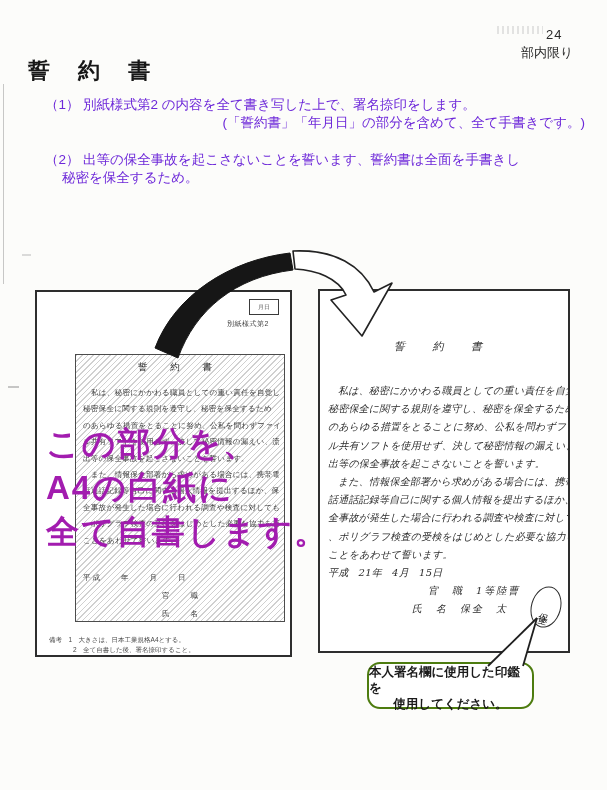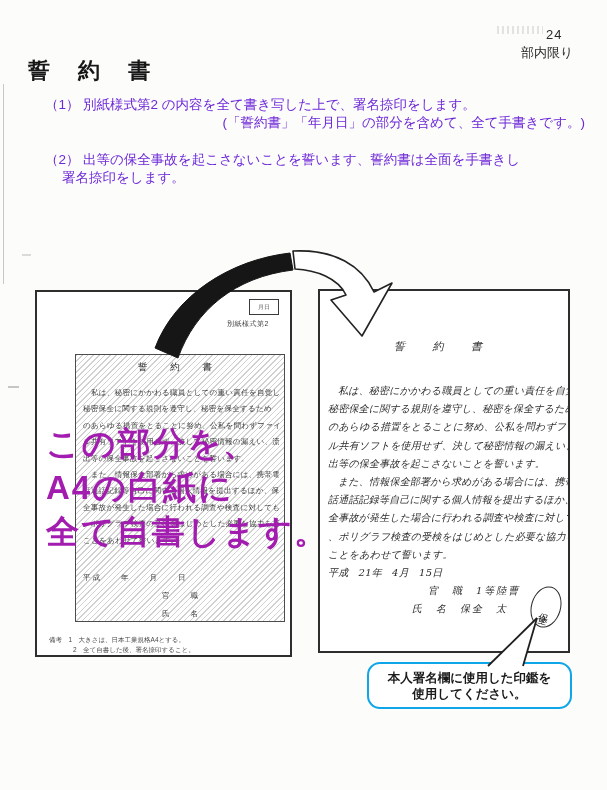--- a/index.html
+++ b/index.html
@@ -54,22 +54,22 @@
   .rd-body .ind { text-indent:10px; }
   .rd-off { margin-left:100px; letter-spacing:2px; }
   .rd-nm { margin-left:84px; letter-spacing:2px; }
 
   .stamp { position:absolute; left:211px; top:295px; width:30px; height:42px; border:1.5px solid #2b2b2b; border-radius:50%;
     transform:rotate(16deg); background:rgba(255,255,255,.88); display:flex; align-items:center; justify-content:center; }
   .stamp span { writing-mode:vertical-rl; font-size:10px; letter-spacing:1px; color:#222; font-style:normal; }
 
   .arrow-svg { position:absolute; left:140px; top:235px; width:270px; height:125px; }
 
-  .balloon { position:absolute; left:367px; top:662px; width:205px; height:47px; border:2px solid #0ea5e9; border-radius:13px; background:#fff;
-    display:flex; flex-direction:column; align-items:center; justify-content:center; font-size:12.5px; font-weight:bold; line-height:16px; color:#1a1a1a; }
+  .balloon { position:absolute; left:367px; top:662px; width:167px; height:47px; border:2px solid #4d7c0f; border-radius:13px; background:#fff;
+    display:flex; flex-direction:column; align-items:center; font-size:12.5px; font-weight:bold; line-height:16px; color:#1a1a1a; }
   .tail-svg { position:absolute; left:478px; top:608px; width:70px; height:60px; }
 </style>
 </head>
 <body>
 
 <div class="page">
 
   <div class="scan-edge"></div>
   <div class="speck1"></div>
   <div class="speck2"></div>
@@ -78,21 +78,21 @@
   <div class="page-number">24</div>
   <div class="classification">部内限り</div>
   <div class="title">誓 約 書</div>
 
   <div class="inst inst1">
     <div><span class="num">（1）</span><span>別紙様式第2 の内容を全て書き写した上で、署名捺印をします。</span></div>
     <div class="cont1">(「誓約書」「年月日」の部分を含めて、全て手書きです。)</div>
   </div>
   <div class="inst inst2">
     <div><span class="num">（2）</span><span>出等の保全事故を起こさないことを誓います、誓約書は全面を手書きし</span></div>
-    <div class="cont2">署名捺印をします。</div>
+    <div class="cont2">秘密を保全するため。</div>
   </div>
 
   <div class="doc left-doc">
     <div class="corner-box">
         <span>月日</span>
       </div>
     <div class="form-label">別紙様式第2</div>
 
     <div class="hatch-box">
       <div class="hatch-title">誓 約 書</div>

